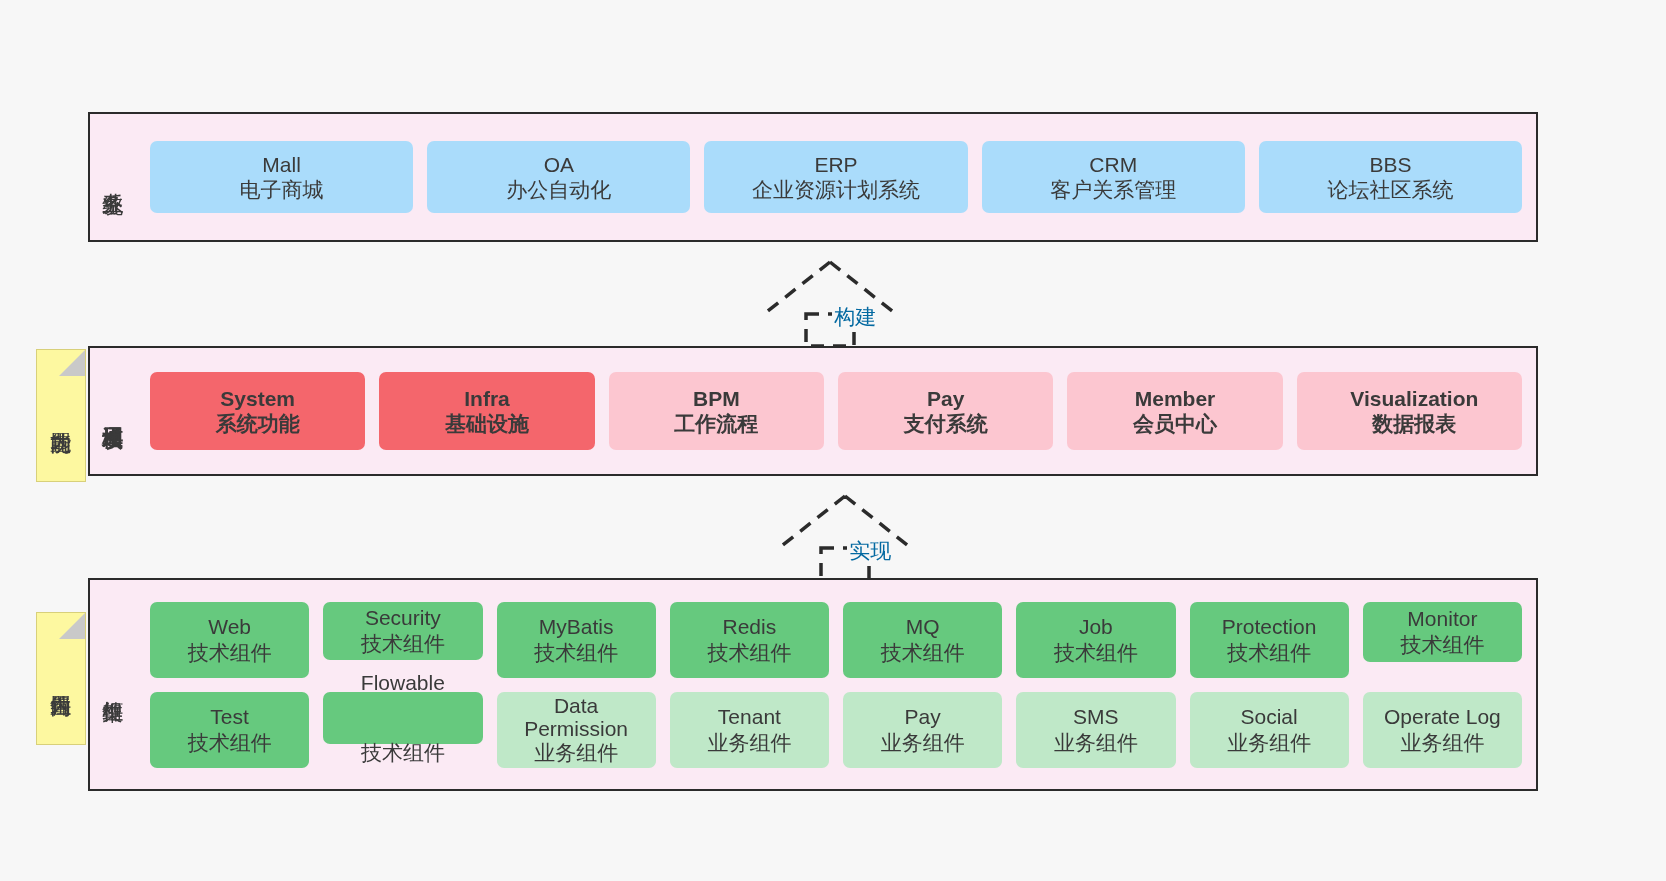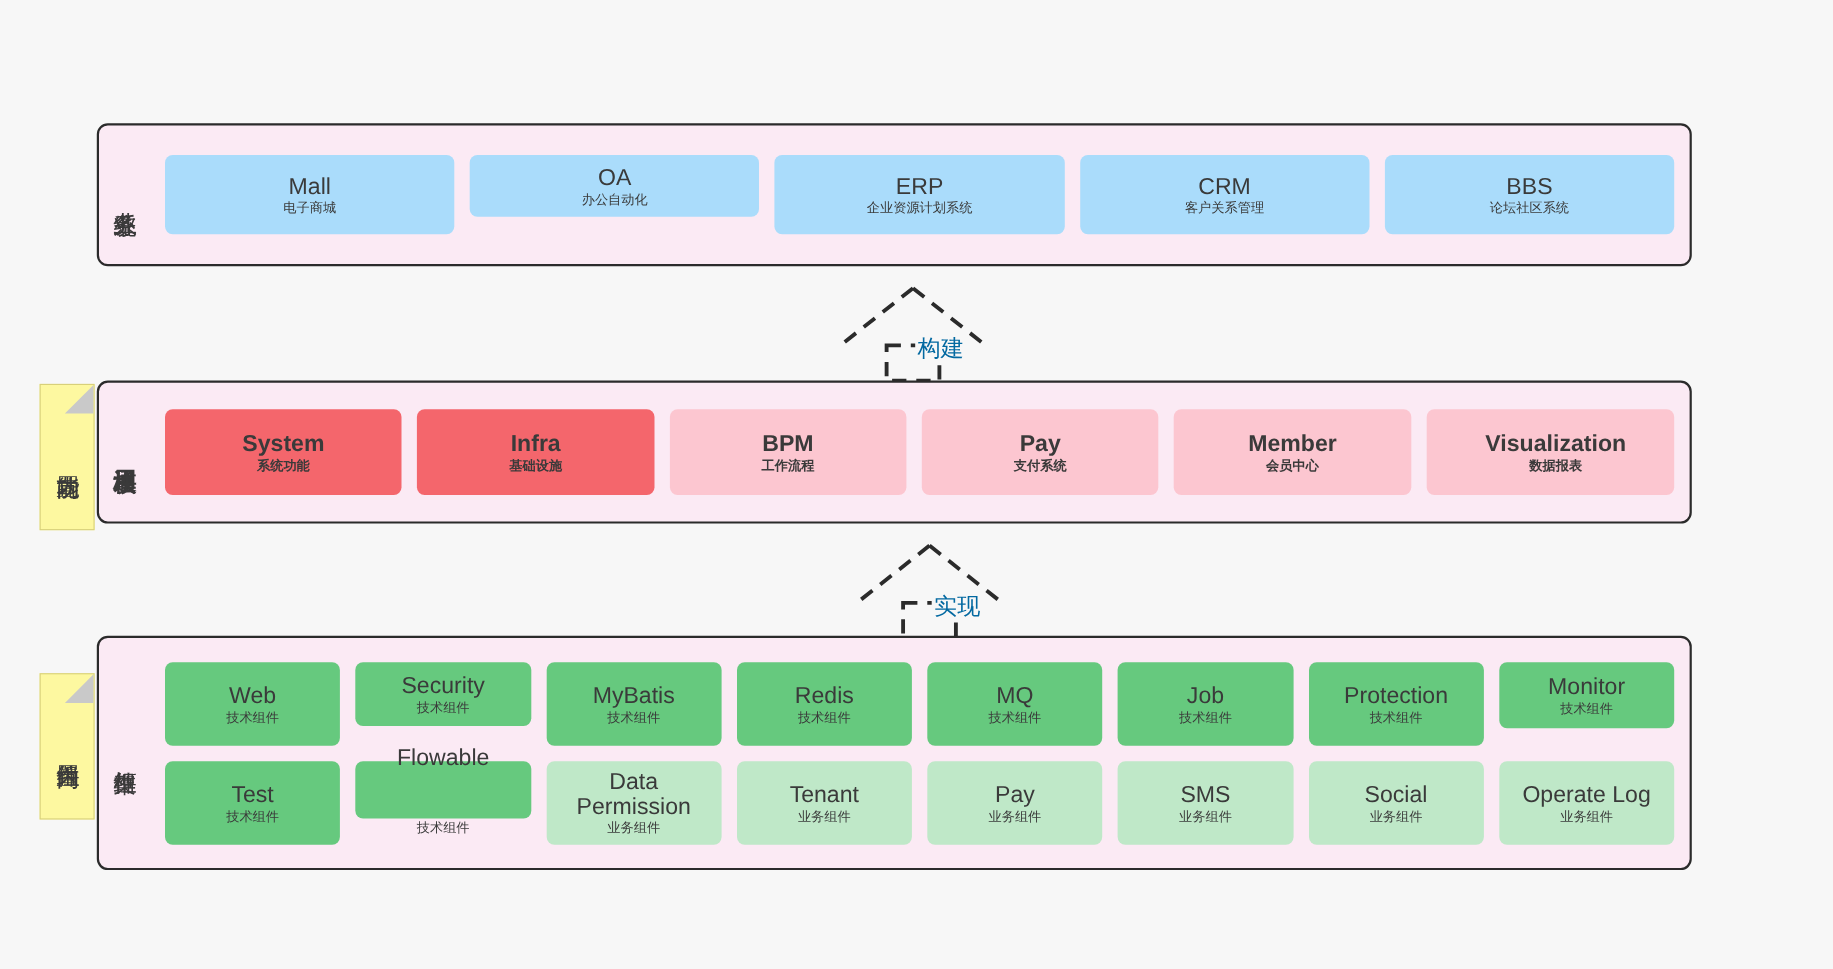--- a/index.html
+++ b/index.html
@@ -19,21 +19,21 @@
   .canvas {
     position: absolute;
     inset: 0;
   }
 
   
   .band {
     position: absolute;
     background: #fbeaf4;
     border: 2px solid #2b2b2b;
-    border-radius: 10px;
+    border-radius: 0;
     box-sizing: border-box;
     display: flex;
     align-items: stretch;
   }
 
   .band-label {
     width: 46px;
     flex: 0 0 46px;
     display: flex;
     align-items: center;
@@ -74,21 +74,21 @@
     text-align: center;
     box-sizing: border-box;
     padding: 6px 4px;
     line-height: 1.2;
   }
   .card .t-en {
     font-size: 21px;
     color: #3a3a3a;
   }
   .card .t-cn {
-    font-size: 12px;
+    font-size: 21px;
     color: #3a3a3a;
   }
 
   .c-blue       { background: #aadcfb; }
   .c-red        { background: #f4666c; }
   .c-pink       { background: #fcc6d0; }
   .c-green      { background: #66c97e; }
   .c-lightgreen { background: #bfe8c8; }
 
   
@@ -145,21 +145,21 @@
   <div class="band" style="left:88px; top:112px; width:1450px; height:130px;">
     <div class="band-label">业务系统</div>
     <div class="band-items">
       <div class="row">
 
         <div class="card c-blue" style="height:72px;">
           <span class="t-en">Mall</span>
           <span class="t-cn">电子商城</span>
         </div>
 
-        <div class="card c-blue" style="height:56px;">
+        <div class="card c-blue" style="height:72px;">
           <span class="t-en">OA</span>
           <span class="t-cn">办公自动化</span>
         </div>
 
         <div class="card c-blue" style="height:72px;">
           <span class="t-en">ERP</span>
           <span class="t-cn">企业资源计划系统</span>
         </div>
 
         <div class="card c-blue" style="height:72px;">

